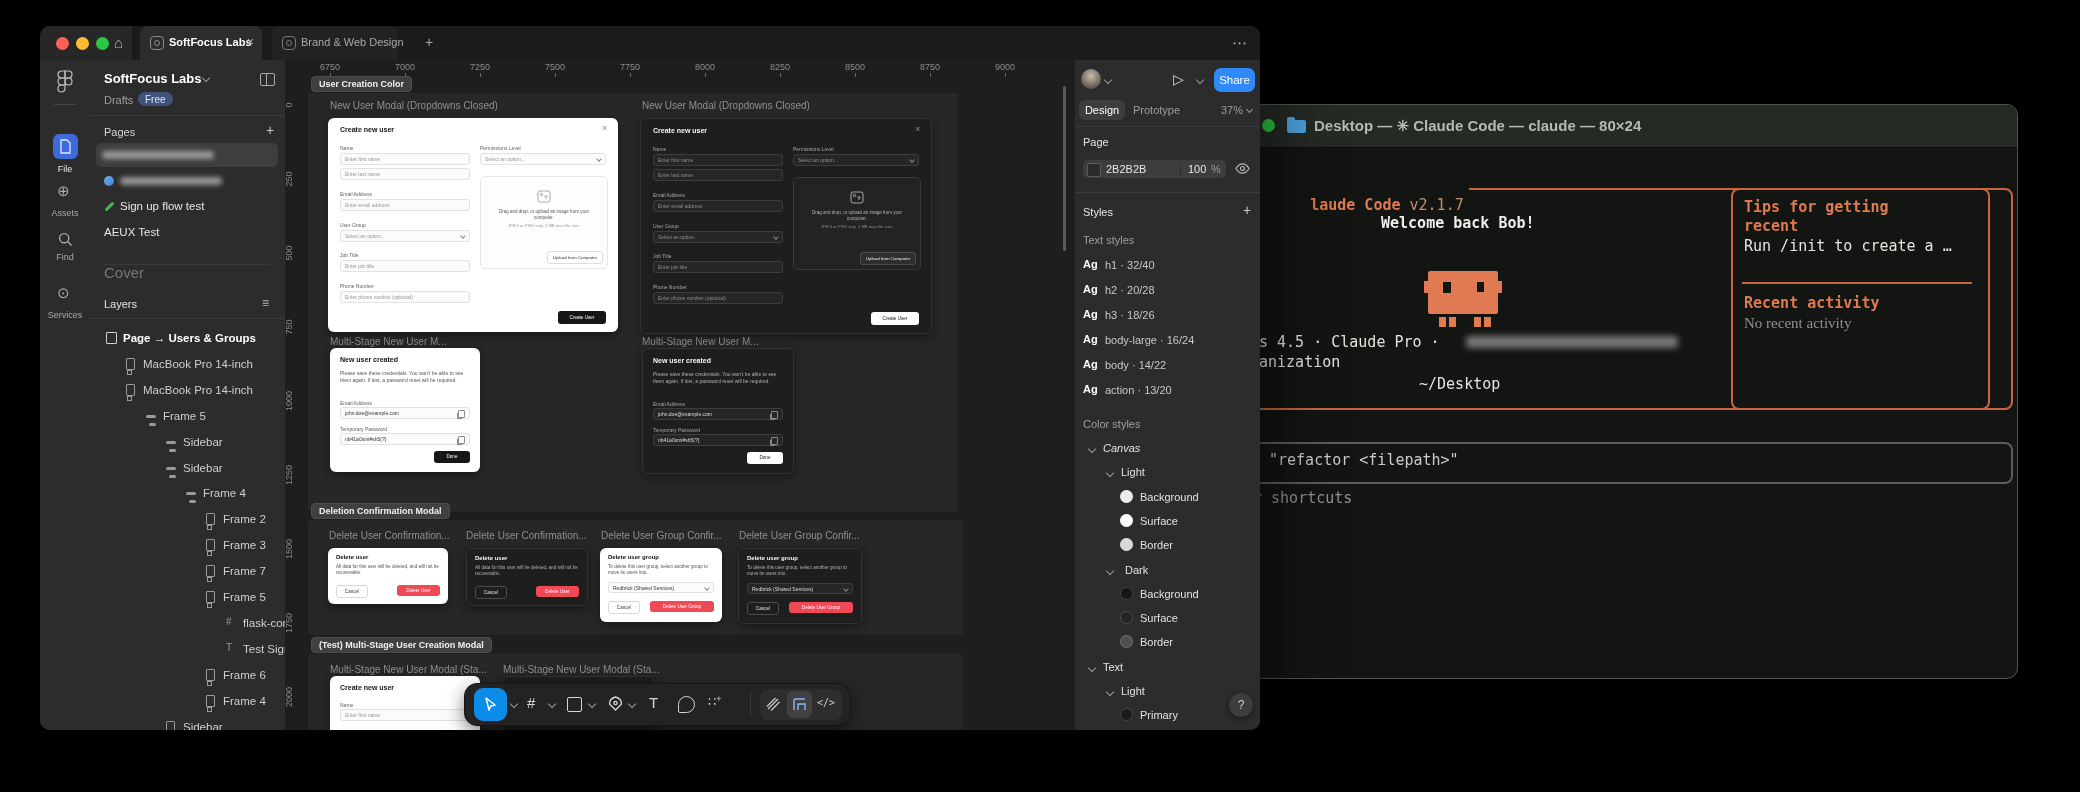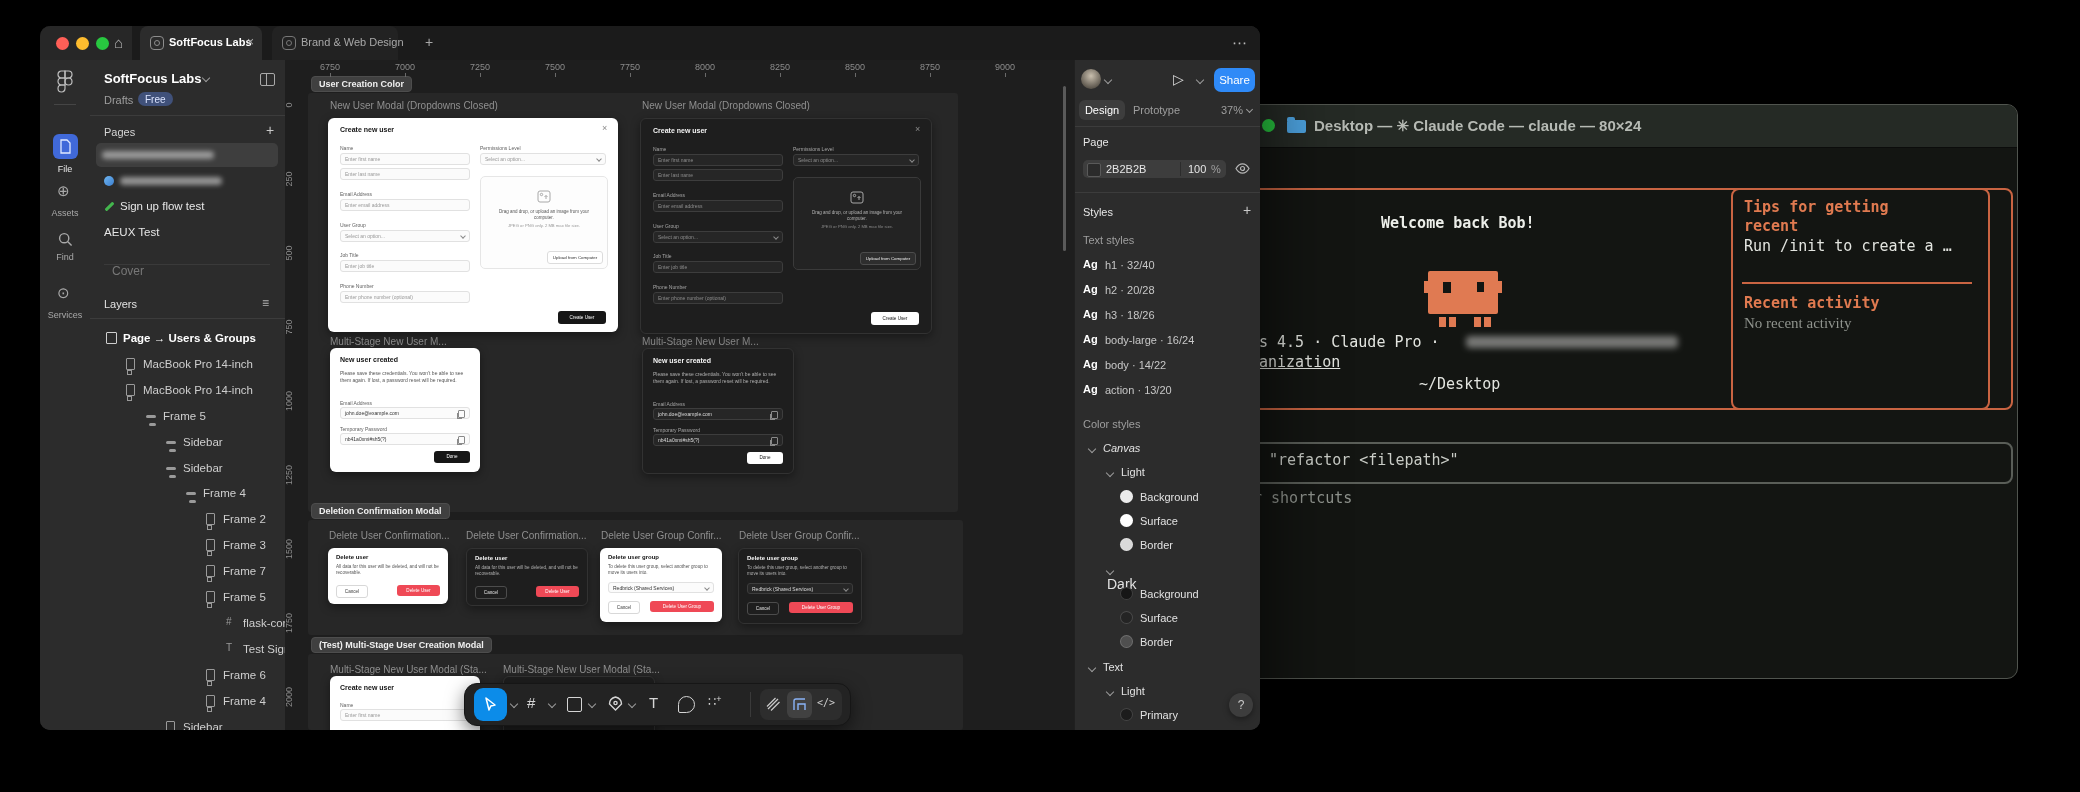--- a/index.html
+++ b/index.html
@@ -62,38 +62,41 @@
     <div class="term-titlebar"></div>
     <div class="abs" style="left:21px;top:14px;width:13px;height:13px;border-radius:50%;background:#28c840;"></div>
     <div class="abs" style="left:46px;top:15px;width:19px;height:13px;background:#4da3e0;border-radius:2px;"></div>
     <div class="abs" style="left:46px;top:12px;width:8px;height:4px;background:#4da3e0;border-radius:2px 2px 0 0;"></div>
     <div class="abs" style="left:73px;top:12px;font-size:15px;font-weight:bold;color:#b6bab4;font-family:'Liberation Sans',sans-serif;white-space:nowrap;">Desktop — ✳ Claude Code — claude — 80×24</div>
 
     <div class="t-box" style="left:-90px;top:83px;width:858px;height:218px;"></div>
 
     <div class="t-box" style="left:490px;top:83px;width:255px;height:218px;"></div>
 
+    <div class="t-txt" style="left:10px;top:75px;background:#131512;padding:0 5px;">
+      <span class="t-orb">laude Code</span><span> </span><span class="t-or">v2.1.7</span>
+    </div>
 
     <div class="t-txt t-wb" style="left:140px;top:110px;">Welcome back Bob!</div>
 
     <div class="abs" style="left:183px;top:166px;width:78px;height:58px;">
       <div class="abs" style="left:4px;top:0;width:70px;height:43px;background:#e07a52;border-radius:2px;"></div>
       <div class="abs" style="left:0;top:10px;width:5px;height:12px;background:#e07a52;"></div>
       <div class="abs" style="left:73px;top:10px;width:5px;height:12px;background:#e07a52;"></div>
       <div class="abs" style="left:19px;top:11px;width:8px;height:11px;background:#131512;"></div>
       <div class="abs" style="left:53px;top:11px;width:7px;height:10px;background:#131512;"></div>
       <div class="abs" style="left:15px;top:46px;width:7px;height:10px;background:#e07a52;"></div>
       <div class="abs" style="left:25px;top:46px;width:7px;height:10px;background:#e07a52;"></div>
       <div class="abs" style="left:50px;top:46px;width:7px;height:10px;background:#e07a52;"></div>
       <div class="abs" style="left:60px;top:46px;width:7px;height:10px;background:#e07a52;"></div>
     </div>
 
     <div class="t-txt t-w" style="left:18px;top:229px;">s 4.5 · Claude Pro ·</div>
     <div class="blurbar" style="left:225px;top:231px;width:212px;height:12px;"></div>
-    <div class="t-txt t-w" style="left:18px;top:249px;text-decoration:underline;">anization</div>
+    <div class="t-txt t-w" style="left:18px;top:249px;">anization</div>
     <div class="t-txt t-w" style="left:178px;top:271px;">~/Desktop</div>
 
     <div class="t-txt t-orb" style="left:503px;top:94px;">Tips for getting</div>
     <div class="t-txt t-orb" style="left:503px;top:113px;">recent</div>
     <div class="t-txt t-w" style="left:503px;top:133px;">Run /init to create a …</div>
     <div class="abs" style="left:501px;top:177px;width:230px;height:2px;background:#c96442;"></div>
     <div class="t-txt t-orb" style="left:503px;top:190px;">Recent activity</div>
     <div class="t-txt t-g" style="left:503px;top:210px;font-family:Liberation Serif, serif;">No recent activity</div>
 
     <div class="abs" style="left:-90px;top:337px;width:858px;height:38px;border:2px solid #5a5e58;border-radius:8px;"></div>
@@ -169,21 +172,21 @@
             <div style="position: absolute; left: 14px; top: 8px; width: 10px; height: 10px; border-radius: 50%; background: linear-gradient(135deg, rgb(111, 182, 240), rgb(60, 127, 208));"></div>
             <div style="position: absolute; left: 30px; top: 9px; width: 102px; height: 8px; background: rgb(176, 176, 176); filter: blur(2.5px); border-radius: 4px; opacity: 0.8;"></div>
           </div>
           <div style="position: absolute; left: 0px; top: 52px; width: 195px; height: 26px;">
             <div style="position: absolute; left: 14px; top: 11px; width: 11px; height: 3px; background: rgb(67, 182, 77); border-radius: 1px; transform: rotate(-45deg);"></div>
             <div style="position: absolute; left: 30px; top: 6px; font-size: 11.5px; color: rgb(230, 230, 230); white-space: nowrap;">Sign up flow test</div>
           </div>
           <div style="position: absolute; left: 0px; top: 78px; width: 195px; height: 26px;">
             <div style="position: absolute; left: 14px; top: 6px; font-size: 11.5px; color: rgb(230, 230, 230); white-space: nowrap;">AEUX Test</div>
           </div>
-          <div style="position: absolute; left: 22px; top: 122px; font-size: 12px; color: rgb(119, 119, 119);">Cover</div>
+          <div style="position: absolute; left: 14px; top: 122px; font-size: 15px; color: rgb(119, 119, 119);">Cover</div>
         </div>
       <div class="hr" style="left:14px;top:204px;width:166px;background:#3a3a3a;"></div>
       <div class="abs" style="left:14px;top:238px;font-size:11px;color:#e2e2e2;">Layers</div>
       <div class="abs" style="left:172px;top:236px;font-size:12px;color:#b5b5b5;">≡</div>
       <div class="hr" style="left:0;top:258px;width:195px;"></div>
       <div class="abs" style="left:0;top:266px;width:195px;height:404px;overflow:hidden;">
           <div style="position: absolute; left: 0px; top: 0px; width: 195px; height: 25px;">
             <div style="position: absolute; left: 16px; top: 6px; width: 14px; height: 14px; line-height: 5px;"><span style="display:inline-block;width:9px;height:10px;border:1px solid #cfcfcf;border-radius:1px;"></span></div>
             <div style="position: absolute; left: 33px; top: 6px; font-size: 11.5px; color: rgb(255, 255, 255); font-weight: bold; white-space: nowrap; overflow: hidden; max-width: 170px;">Page → Users &amp; Groups</div>
           </div>
@@ -532,21 +535,21 @@
           <div style="position: absolute; left: 0px; top: 72.9px; width: 186px; height: 24px;">
             <div style="position: absolute; left: 45px; top: 3px; width: 13px; height: 13px; border-radius: 50%; background: rgb(255, 255, 255); box-shadow: rgba(255, 255, 255, 0.18) 0px 0px 0px 1px inset;"></div>
             <div style="position: absolute; left: 65px; top: 4px; font-size: 11px; color: rgb(226, 226, 226);">Surface</div>
           </div>
           <div style="position: absolute; left: 0px; top: 97.2px; width: 186px; height: 24px;">
             <div style="position: absolute; left: 45px; top: 3px; width: 13px; height: 13px; border-radius: 50%; background: rgb(217, 217, 217); box-shadow: rgba(255, 255, 255, 0.18) 0px 0px 0px 1px inset;"></div>
             <div style="position: absolute; left: 65px; top: 4px; font-size: 11px; color: rgb(226, 226, 226);">Border</div>
           </div>
           <div style="position: absolute; left: 0px; top: 121.5px; width: 186px; height: 24px;">
             <div style="position: absolute; left: 32px; top: 8px; width: 5px; height: 5px; border-right: 1.4px solid rgb(154, 154, 154); border-bottom: 1.4px solid rgb(154, 154, 154); transform: rotate(45deg);"></div>
-            <div style="position: absolute; left: 32px; top: 4px; font-size: 14px; color: rgb(226, 226, 226); margin-top: 12px;">Dark</div>
+            <div style="position: absolute; left: 50px; top: 4px; font-size: 11px; color: rgb(226, 226, 226);">Dark</div>
           </div>
           <div style="position: absolute; left: 0px; top: 145.8px; width: 186px; height: 24px;">
             <div style="position: absolute; left: 45px; top: 3px; width: 13px; height: 13px; border-radius: 50%; background: rgb(22, 22, 22); box-shadow: rgba(255, 255, 255, 0.18) 0px 0px 0px 1px inset;"></div>
             <div style="position: absolute; left: 65px; top: 4px; font-size: 11px; color: rgb(226, 226, 226);">Background</div>
           </div>
           <div style="position: absolute; left: 0px; top: 170.1px; width: 186px; height: 24px;">
             <div style="position: absolute; left: 45px; top: 3px; width: 13px; height: 13px; border-radius: 50%; background: rgb(36, 36, 36); box-shadow: rgba(255, 255, 255, 0.18) 0px 0px 0px 1px inset;"></div>
             <div style="position: absolute; left: 65px; top: 4px; font-size: 11px; color: rgb(226, 226, 226);">Surface</div>
           </div>
           <div style="position: absolute; left: 0px; top: 194.4px; width: 186px; height: 24px;">

